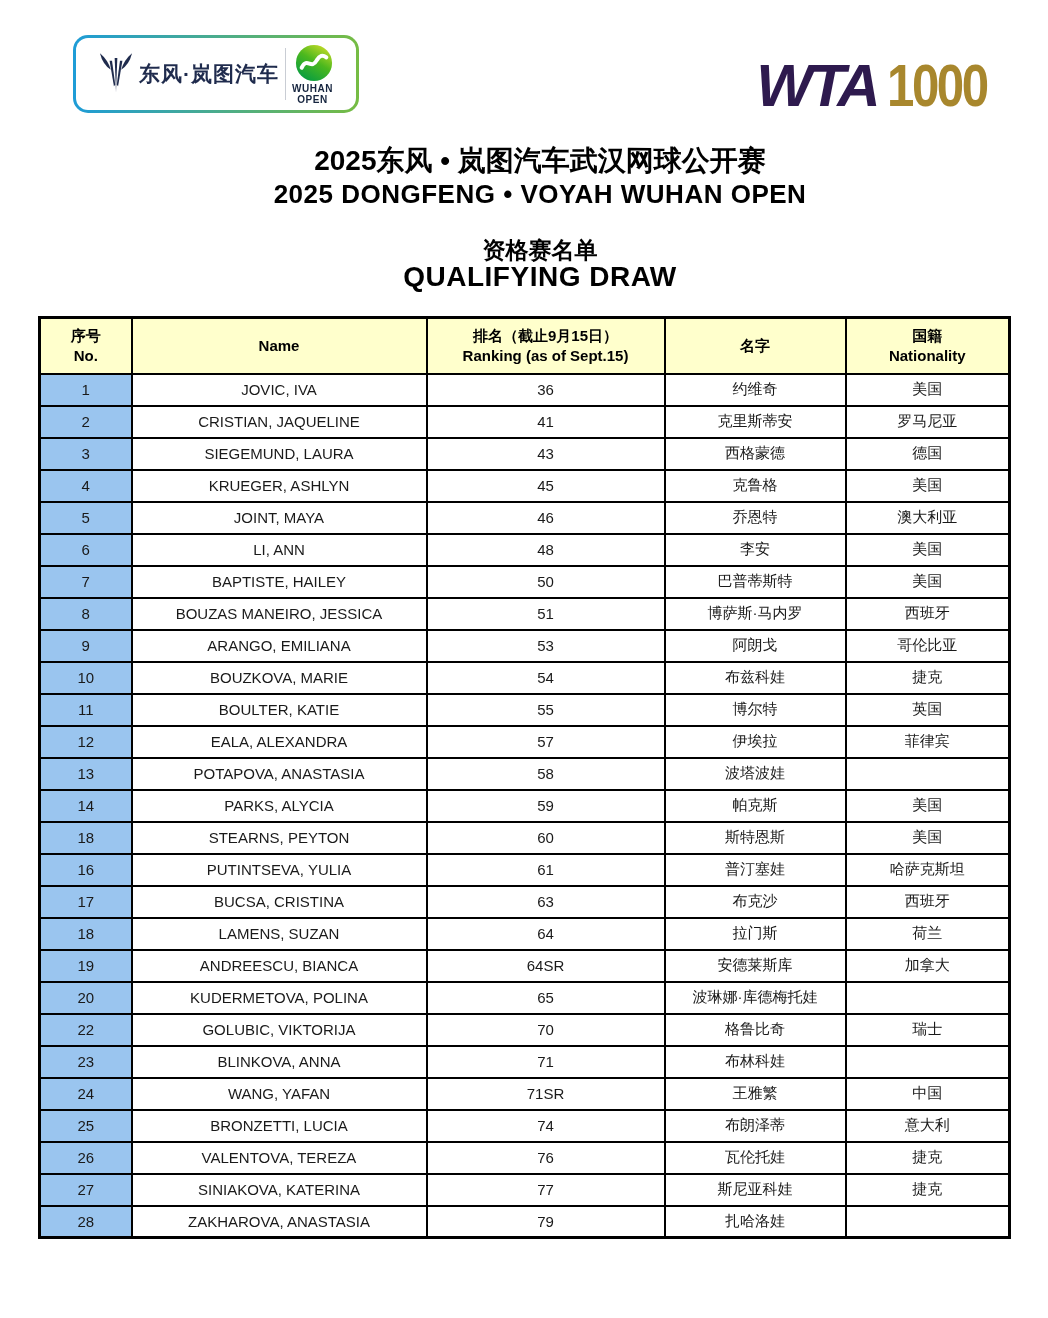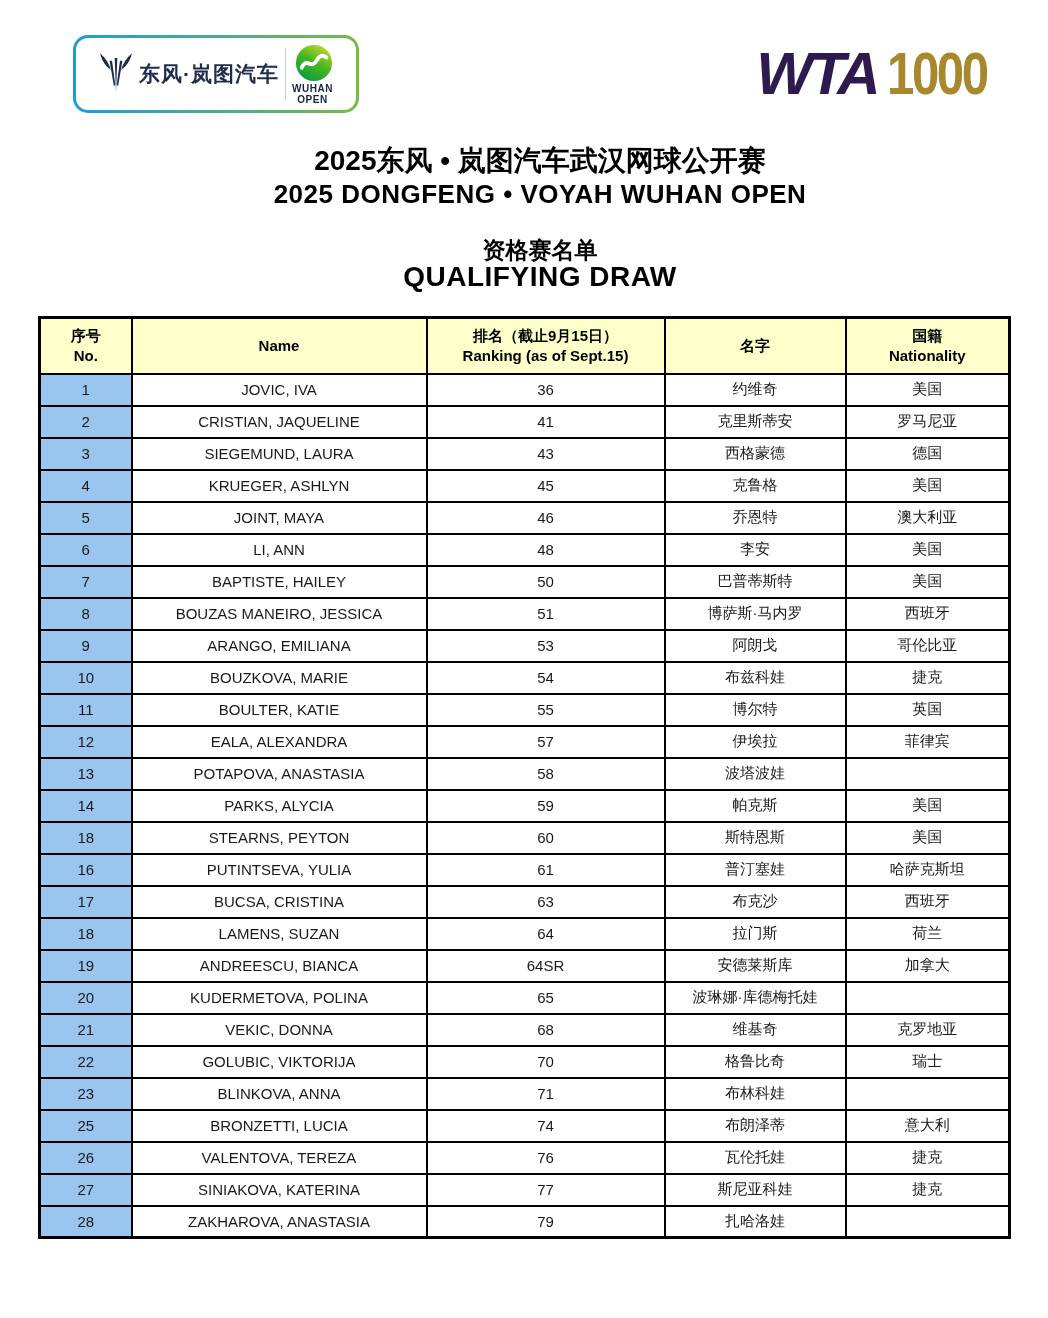--- a/index.html
+++ b/index.html
@@ -51,21 +51,21 @@
   .wuhan-text {
     font-size: 10px; line-height: 11px;
     font-weight: 800;
     color: #16253f;
     text-align: center;
     letter-spacing: 0.5px;
   }
 
   .wta-logo {
     position: absolute;
-    right: 40px; top: 48px;
+    right: 40px; top: 60px;
     display: flex;
     align-items: flex-start;
     white-space: nowrap;
   }
   .wta-word {
     font-family: "Liberation Sans", sans-serif;
     font-size: 60px;
     line-height: 52px;
     font-weight: 900;
     font-style: italic;
@@ -346,41 +346,41 @@
           <td>加拿大</td>
         </tr>
         <tr>
           <td class="no-cell">20</td>
           <td>KUDERMETOVA, POLINA</td>
           <td>65</td>
           <td>波琳娜·库德梅托娃</td>
           <td></td>
         </tr>
         <tr>
-          <td class="no-cell">21</td>
-          <td>VEKIC, DONNA</td>
-          <td>68</td>
-          <td>维基奇</td>
-          <td>克罗地亚</td>
-        </tr>
-        <tr>
           <td class="no-cell">22</td>
           <td>GOLUBIC, VIKTORIJA</td>
           <td>70</td>
           <td>格鲁比奇</td>
           <td>瑞士</td>
         </tr>
         <tr>
           <td class="no-cell">23</td>
           <td>BLINKOVA, ANNA</td>
           <td>71</td>
           <td>布林科娃</td>
           <td></td>
         </tr>
         <tr>
+          <td class="no-cell">24</td>
+          <td>WANG, YAFAN</td>
+          <td>71SR</td>
+          <td>王雅繁</td>
+          <td>中国</td>
+        </tr>
+        <tr>
           <td class="no-cell">25</td>
           <td>BRONZETTI, LUCIA</td>
           <td>74</td>
           <td>布朗泽蒂</td>
           <td>意大利</td>
         </tr>
         <tr>
           <td class="no-cell">26</td>
           <td>VALENTOVA, TEREZA</td>
           <td>76</td>

